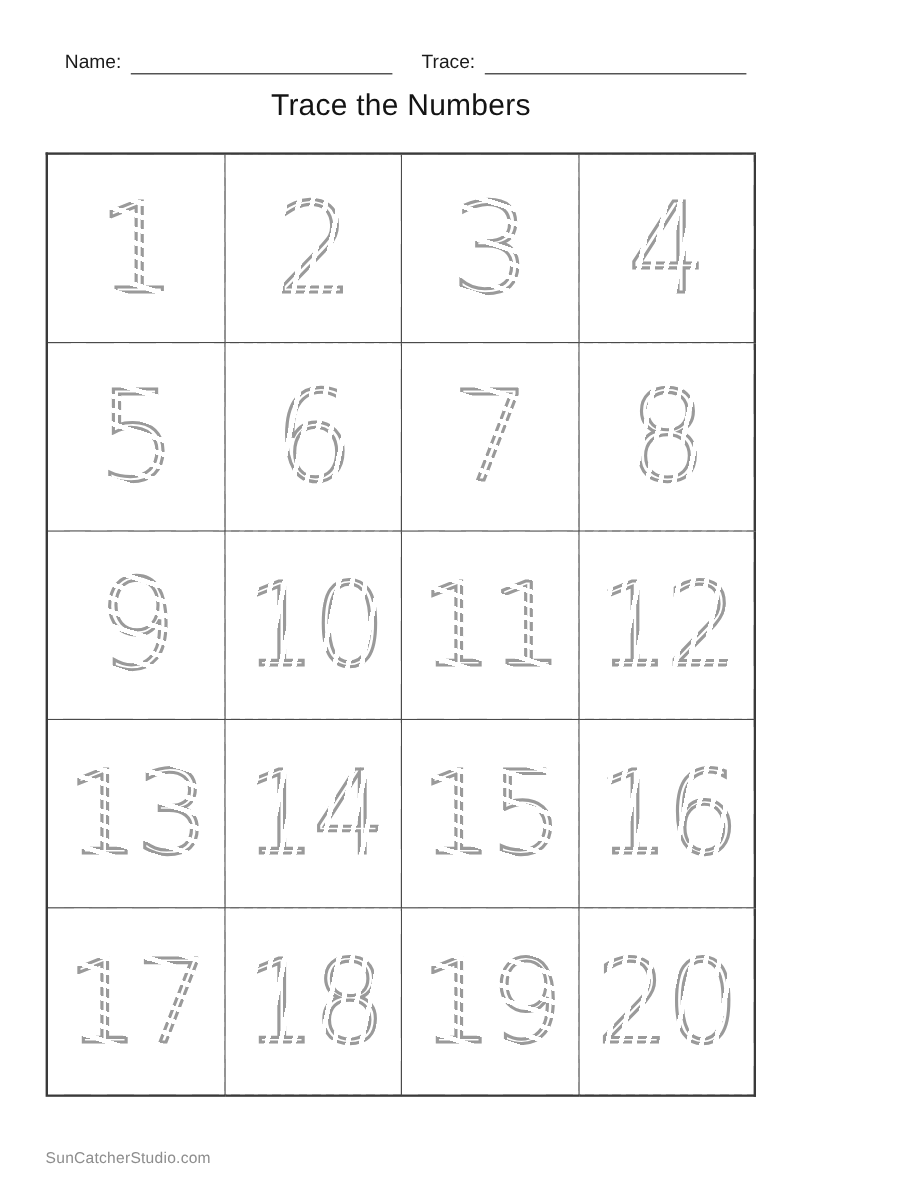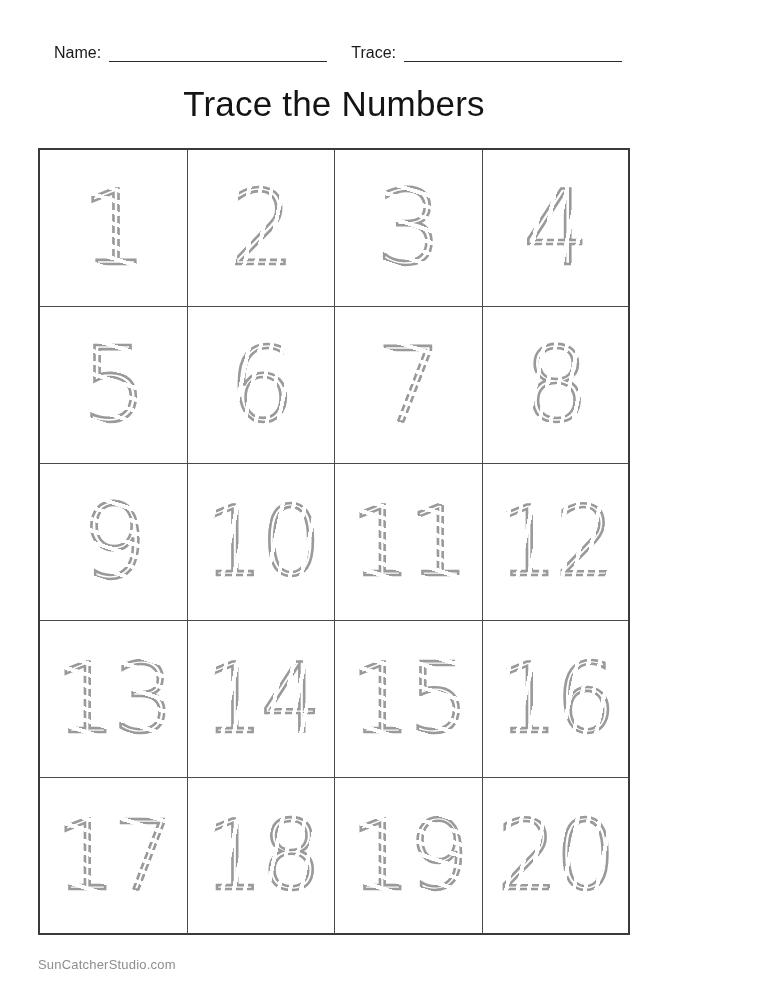--- a/index.html
+++ b/index.html
@@ -48,24 +48,24 @@
     margin-left: 8px;
     height: 13px;
   }
   .meta-rule.name { width: 218px; }
   .meta-rule.date { width: 218px; }
   .meta-gap { width: 74px; }
 
   
   .title {
     text-align: center;
-    font-size: 35px;
+    font-size: 25px;
     font-weight: 400;
     letter-spacing: 0.2px;
-    margin-top: 22px;
+    margin-top: 12px;
     margin-bottom: 0;
     color: #141414;
   }
 
   
   .grid-wrap {
     margin-top: 24px;
     display: flex;
     justify-content: center;
   }

